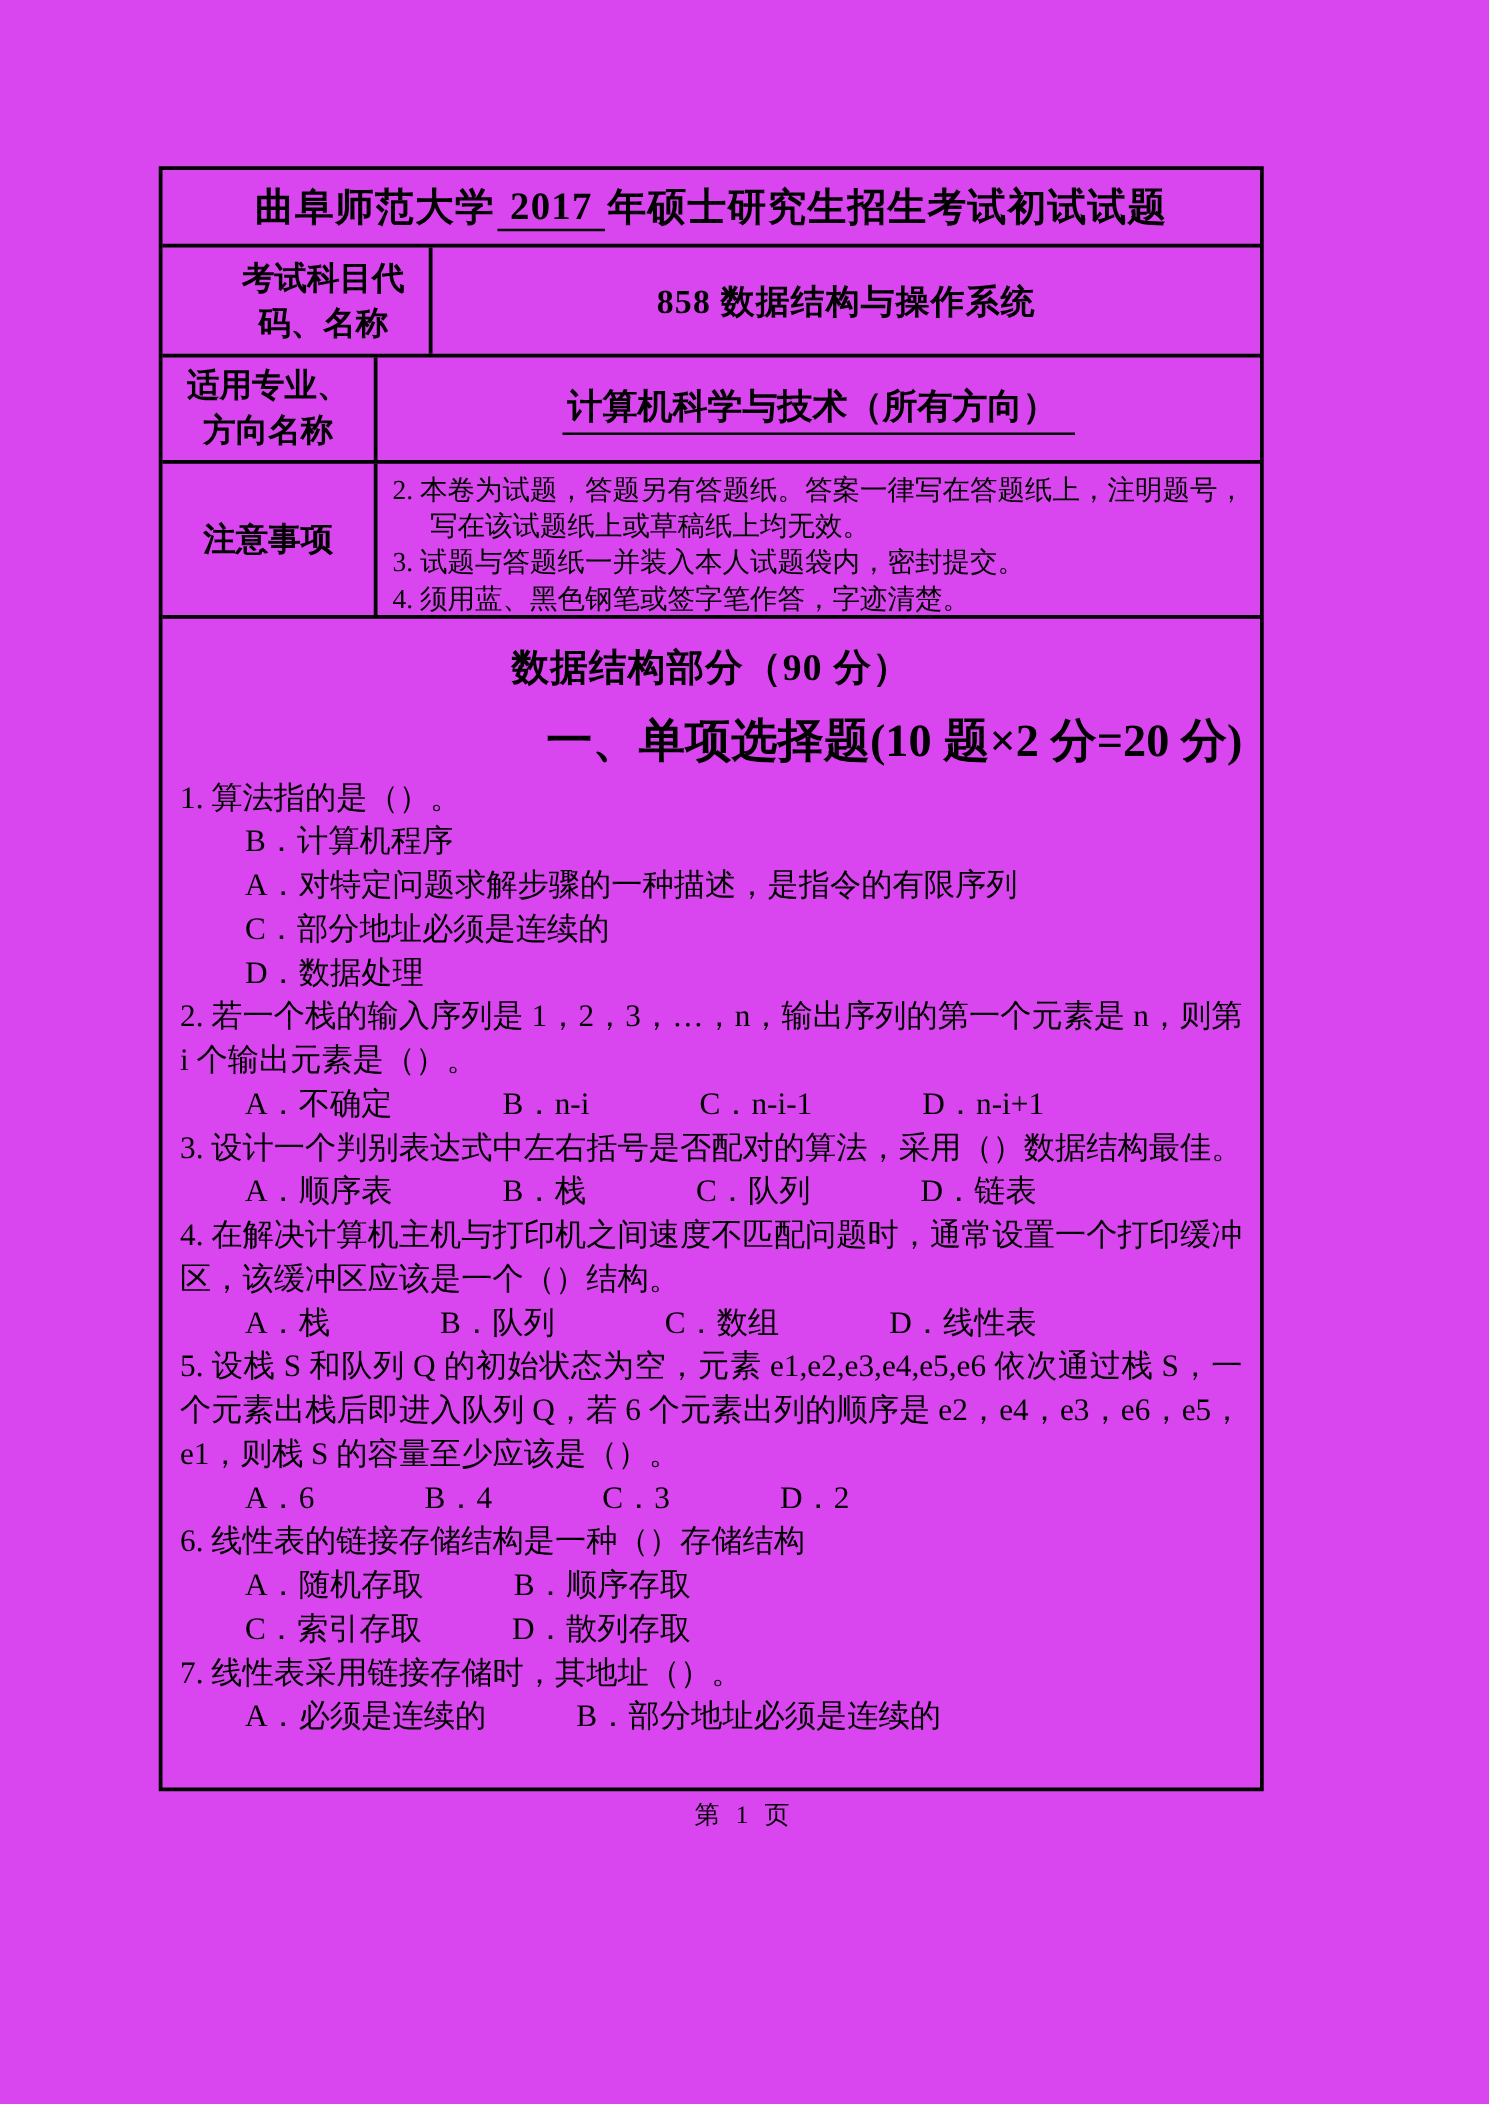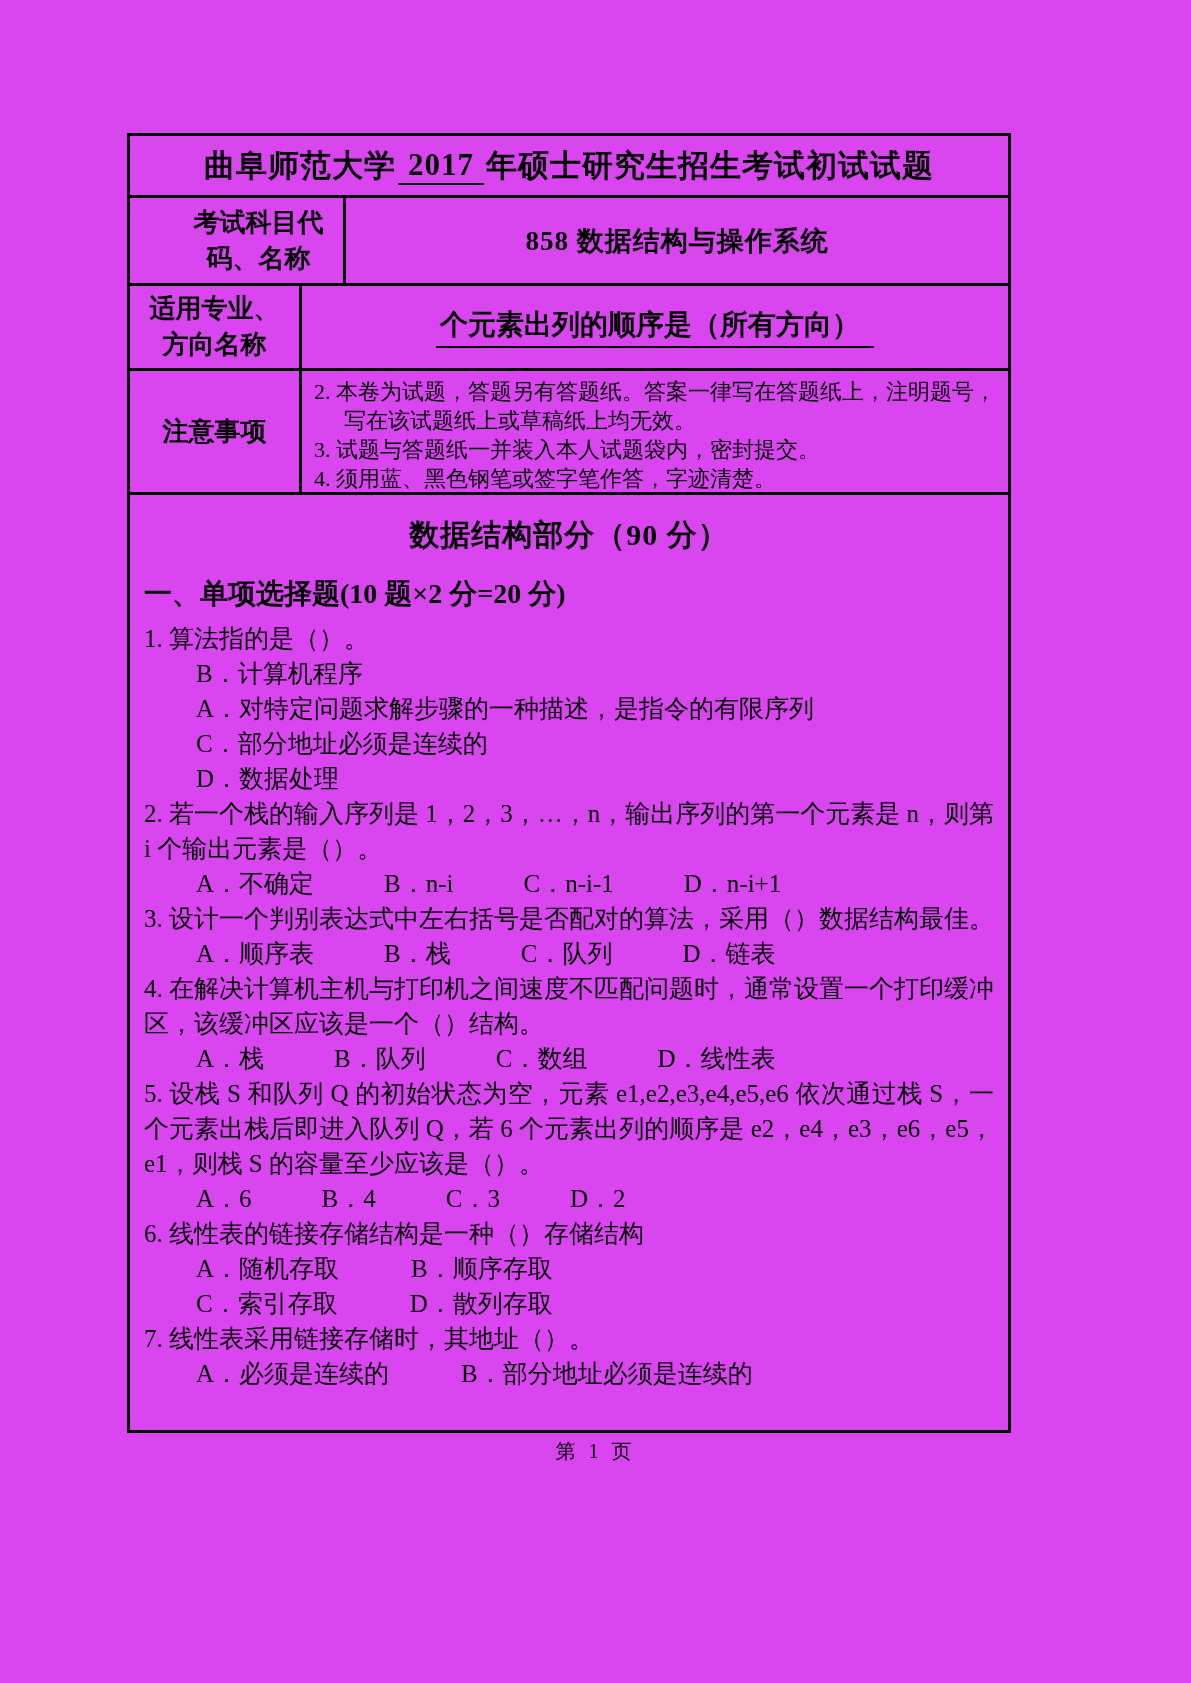--- a/index.html
+++ b/index.html
@@ -92,33 +92,33 @@
     text-align: justify;
   }
   .section-title {
     text-align: center;
     font-size: 30px;
     font-weight: bold;
     margin: 8px 0 24px 0;
     letter-spacing: 1px;
   }
   .part-heading {
-    font-size: 28px;
-    font-weight: bold;
-    text-align: left;
+    font-size: 37px;
+    font-weight: bold;
+    text-align: right;
     margin: 0 0 10px 0;
   }
   .question { margin: 0; }
   .stem { text-align: justify; }
   .opts-col { padding-left: 52px; }
   .opts-col .opt { display: block; }
   .opts-row {
     padding-left: 52px;
     display: flex;
-    gap: 70px;
+    gap: 88px;
     white-space: nowrap;
   }
   .opts-row.wide-gap { gap: 72px; }
   
   .footer {
     position: absolute;
     left: 0;
     width: 100%;
     top: 1438px;
     text-align: center;
@@ -145,21 +145,21 @@
       </div>
       <div class="value-cell">858 数据结构与操作系统</div>
     </div>
 
     <div class="info-row row-major">
       <div class="label-cell">
         <span>适用专业、</span>
         <span>方向名称</span>
       </div>
       <div class="value-cell">
-        <span class="uline">个元素出列的顺序是（所有方向）</span>
+        <span class="uline">计算机科学与技术（所有方向）</span>
       </div>
     </div>
 
     <div class="info-row row-notes">
       <div class="label-cell">注意事项</div>
       <div class="value-cell">
         <div class="note">2. 本卷为试题，答题另有答题纸。答案一律写在答题纸上，注明题号，写在该试题纸上或草稿纸上均无效。</div>
         <div class="note">3. 试题与答题纸一并装入本人试题袋内，密封提交。</div>
         <div class="note">4. 须用蓝、黑色钢笔或签字笔作答，字迹清楚。</div>
       </div>

